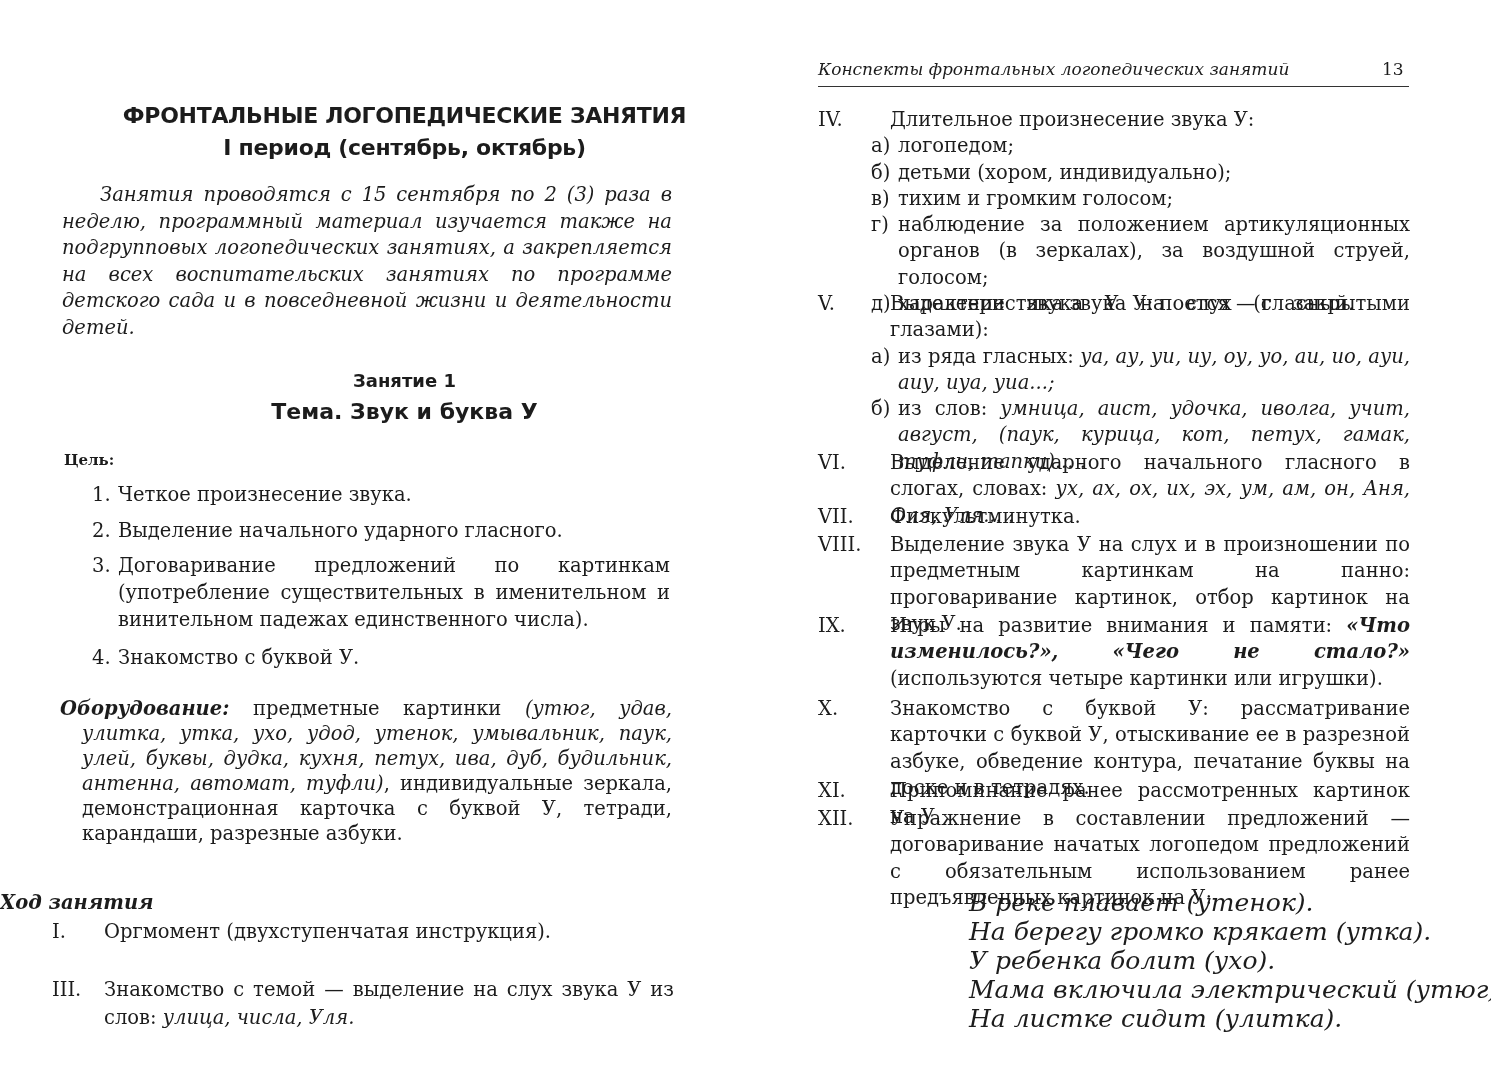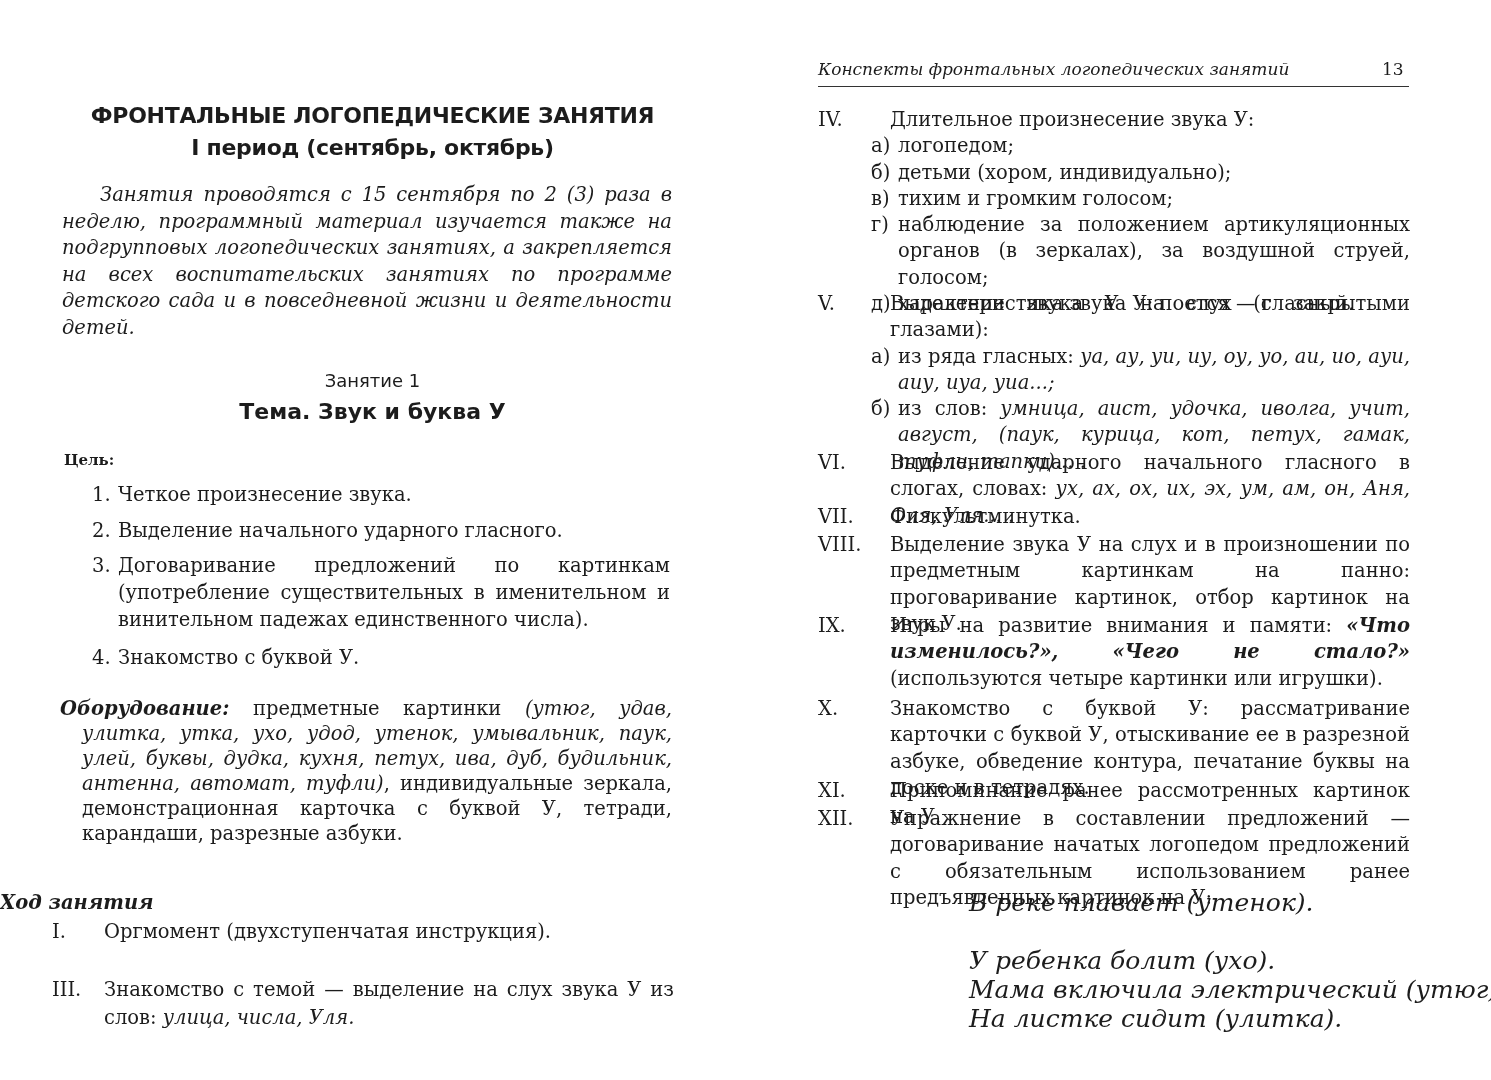--- a/index.html
+++ b/index.html
@@ -4,29 +4,29 @@
 <style>
   html, body { margin:0; padding:0; }
   body {
     width:1491px; height:1080px; background:#ffffff; position:relative; overflow:hidden;
     color:#1c1c1c; font-family:"DejaVu Serif", serif;
   }
   .page { position:absolute; top:0; height:1080px; }
   .left { left:0; width:745px; }
   .right { left:745px; width:746px; }
   .serif { font-family:"DejaVu Serif", "Liberation Serif", serif; }
-  .sans { font-family:"DejaVu Sans", "Liberation Sans", sans-serif; }
+  .sans { font-family:"DejaVu Sans", "Liberation Sans", sans-serif;margin-left:32px; }
   .abs { position:absolute; white-space:nowrap; }
   i, .it { font-style:italic; }
   b, .bd { font-weight:bold; }
 
   .h1 { left:0; width:745px; text-align:center; top:103px; font-size:22px; font-weight:bold; letter-spacing:-0.3px; }
   .h2 { left:0; width:745px; text-align:center; top:135px; font-size:22px; font-weight:bold; letter-spacing:-0.3px; }
   .intro { left:62px; top:182px; width:610px; font-size:19.5px; line-height:26.5px; font-style:italic; text-align:justify; white-space:normal; }
-  .lesson-no { left:0; width:745px; text-align:center; top:370px; font-size:18px; font-weight:normal; }
+  .lesson-no { left:0; width:745px; text-align:center; top:370px; font-size:18px; font-weight:bold; }
   .lesson-theme { left:0; width:745px; text-align:center; top:399px; font-size:22px; font-weight:bold; }
   .goal-label { left:64px; top:451px; font-size:15px; font-weight:bold; }
   .goal { left:92px; width:578px; font-size:19.5px; line-height:27px; white-space:normal; }
   .goal .num { position:absolute; left:0; }
   .goal .txt { display:block; margin-left:26px; text-align:justify; text-align-last:left; }
   .equip { left:60px; top:696px; width:612px; font-size:19.5px; line-height:25px; white-space:normal; text-align:justify; }
   .equip .pad { display:block; padding-left:22px; text-indent:-22px; }
   .course-title { left:0; width:745px; text-align:left; top:891px; font-size:19.5px; font-weight:bold; font-style:italic; }
   .step { left:52px; width:622px; font-size:19.5px; line-height:28px; white-space:normal; }
   .step .num { position:absolute; left:0; }
@@ -163,16 +163,17 @@
     <span class="num">XI.</span>
     <span class="txt">Припоминание ранее рассмотренных картинок на У.</span>
   </div>
 
   <div class="abs rstep serif" style="top:806px">
     <span class="num">XII.</span>
     <span class="txt">Упражнение в составлении предложений — договаривание начатых логопедом предложений с обязательным использованием ранее предъявленных картинок на У:</span>
   </div>
 
   <div class="abs example serif" style="top:888px">В реке плавает  (утенок).</div>
+  <div class="abs example serif" style="top:917px">На берегу громко крякает  (утка).</div>
   <div class="abs example serif" style="top:946px">У ребенка болит  (ухо).</div>
   <div class="abs example serif" style="top:975px">Мама включила электрический  (утюг).</div>
   <div class="abs example serif" style="top:1004px">На листке сидит  (улитка).</div>
 </div>
 
 </body></html>

